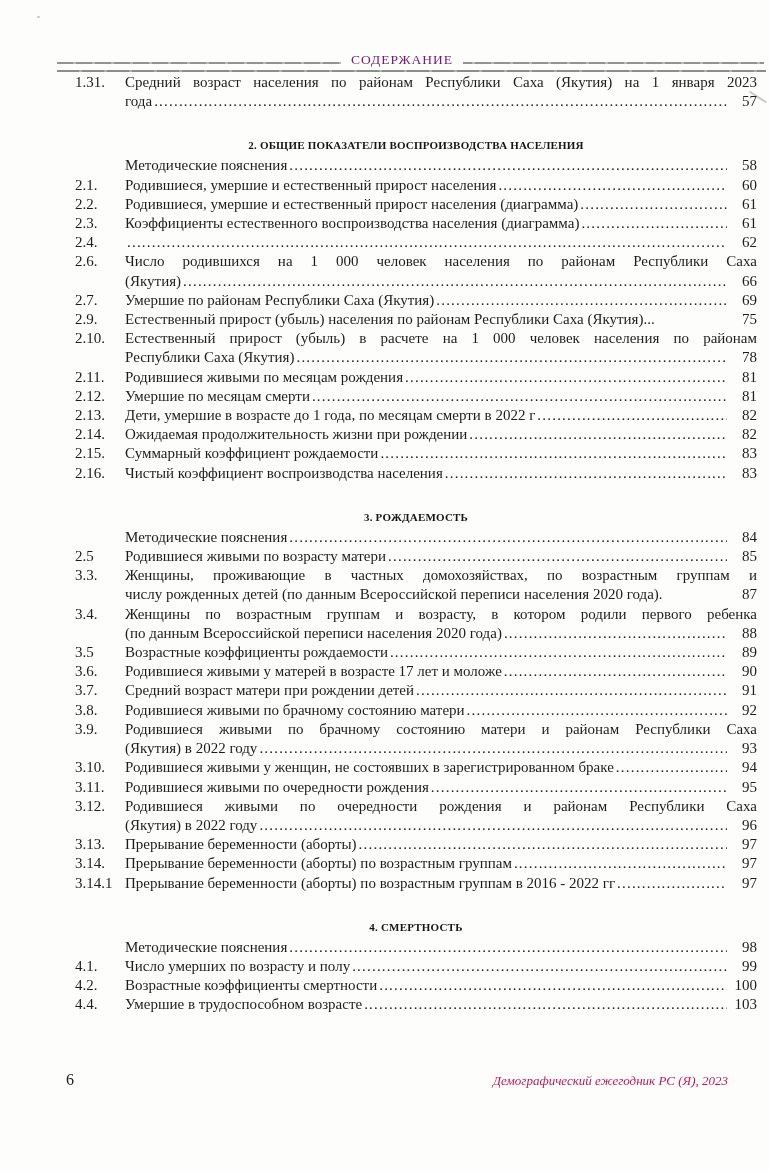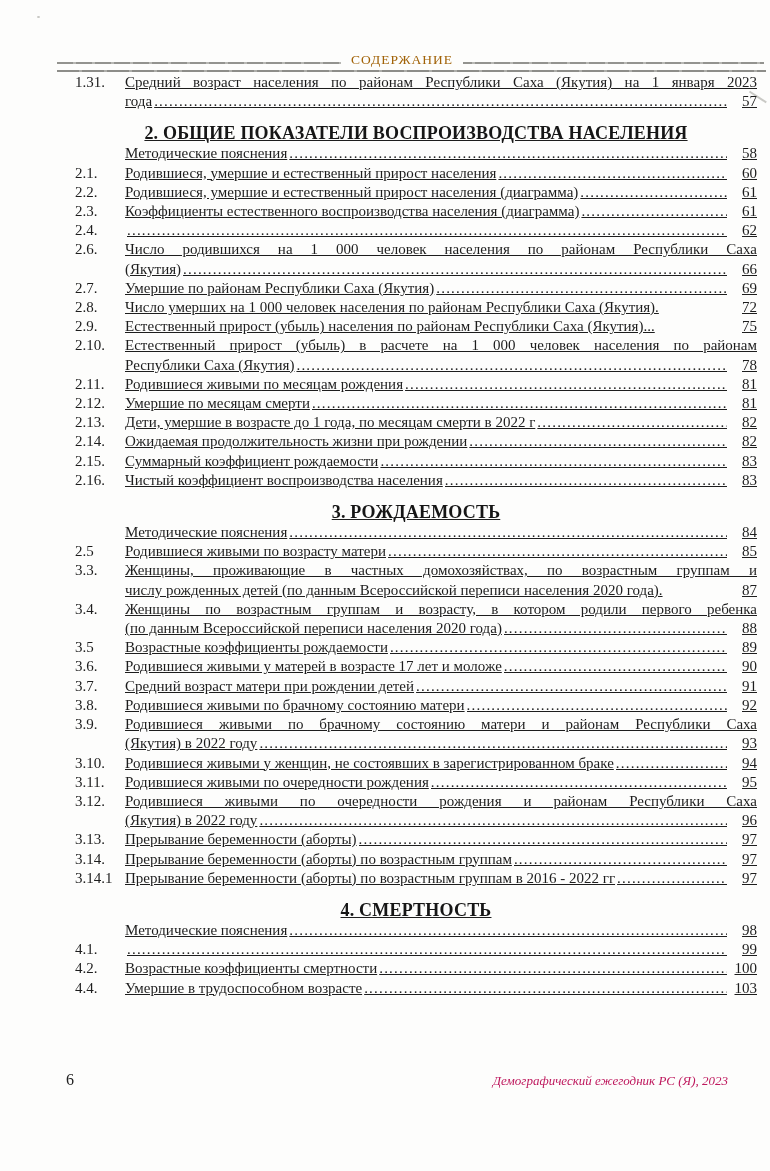--- a/index.html
+++ b/index.html
@@ -15,38 +15,38 @@
   .title-wrap{
     position:absolute;left:50px;right:16px;top:50px;
     text-align:center;z-index:2;
   }
   .doc-title{
     display:inline-block;
     background:#fdfdfc;
     padding:0 10px;
     font-size:13.5px;
     letter-spacing:1px;
-    color:#a16207;
+    color:#701a75;
   }
   .rule-top{
     position:absolute;left:57px;right:6px;top:62px;height:2px;z-index:1;
     background:repeating-linear-gradient(90deg,#93938f 0 16px,#b7b7b3 16px 19px);
   }
   .rule-bottom{
     position:absolute;left:57px;right:4px;top:70px;height:2px;z-index:1;
     background:repeating-linear-gradient(90deg,#8d8d89 0 22px,#adada9 22px 25px);
   }
   
   .toc{
     position:absolute;left:75px;right:13px;top:73px;
-    font-size:15px;line-height:19.2px;text-decoration:underline;
+    font-size:15px;line-height:19.2px;
   }
   .sec-title{
-    text-align:center;font-weight:bold;font-size:18px;
-    line-height:21px;margin-top:12px;
+    text-align:center;font-weight:bold;font-size:11px;
+    line-height:21px;margin-top:24px;
     letter-spacing:.2px;color:#161616;
   }
   .entry{position:relative;padding-left:50px;}
   .num{position:absolute;left:0;top:0;}
   .line.mid{text-align:justify;text-align-last:justify;}
   .line.last{display:flex;align-items:center;}
   .t{flex:0 0 auto;white-space:nowrap;}
   .dots{flex:1 1 auto;overflow:hidden;white-space:nowrap;min-width:4px;margin-left:2px;color:#222;}
   .dots::after{
     content:"..........................................................................................................................................................";
@@ -144,28 +144,20 @@
       </div>
       <div class="entry">
         <span class="num">2.7.</span>
         <div class="line last">
           <span class="t">Умершие по районам Республики Саха (Якутия)</span>
           <span class="dots"></span>
           <span class="pg">69</span>
         </div>
       </div>
       <div class="entry">
-        <span class="num">2.8.</span>
-        <div class="line last">
-          <span class="t">Число умерших на 1 000 человек населения по районам Республики Саха (Якутия).</span>
-          <span class="dots nodots"></span>
-          <span class="pg">72</span>
-        </div>
-      </div>
-      <div class="entry">
         <span class="num">2.9.</span>
         <div class="line last">
           <span class="t">Естественный прирост (убыль) населения по районам Республики Саха (Якутия)...</span>
           <span class="dots nodots"></span>
           <span class="pg">75</span>
         </div>
       </div>
       <div class="entry">
         <span class="num">2.10.</span>
         <div class="line mid">Естественный прирост (убыль) в расчете на 1 000 человек населения по районам</div>
@@ -353,20 +345,21 @@
         <span class="num"></span>
         <div class="line last">
           <span class="t">Методические пояснения</span>
           <span class="dots"></span>
           <span class="pg">98</span>
         </div>
       </div>
       <div class="entry">
         <span class="num">4.1.</span>
         <div class="line last">
+          <span class="t">Число умерших по возрасту и полу</span>
           <span class="dots"></span>
           <span class="pg">99</span>
         </div>
       </div>
       <div class="entry">
         <span class="num">4.2.</span>
         <div class="line last">
           <span class="t">Возрастные коэффициенты смертности</span>
           <span class="dots"></span>
           <span class="pg">100</span>

